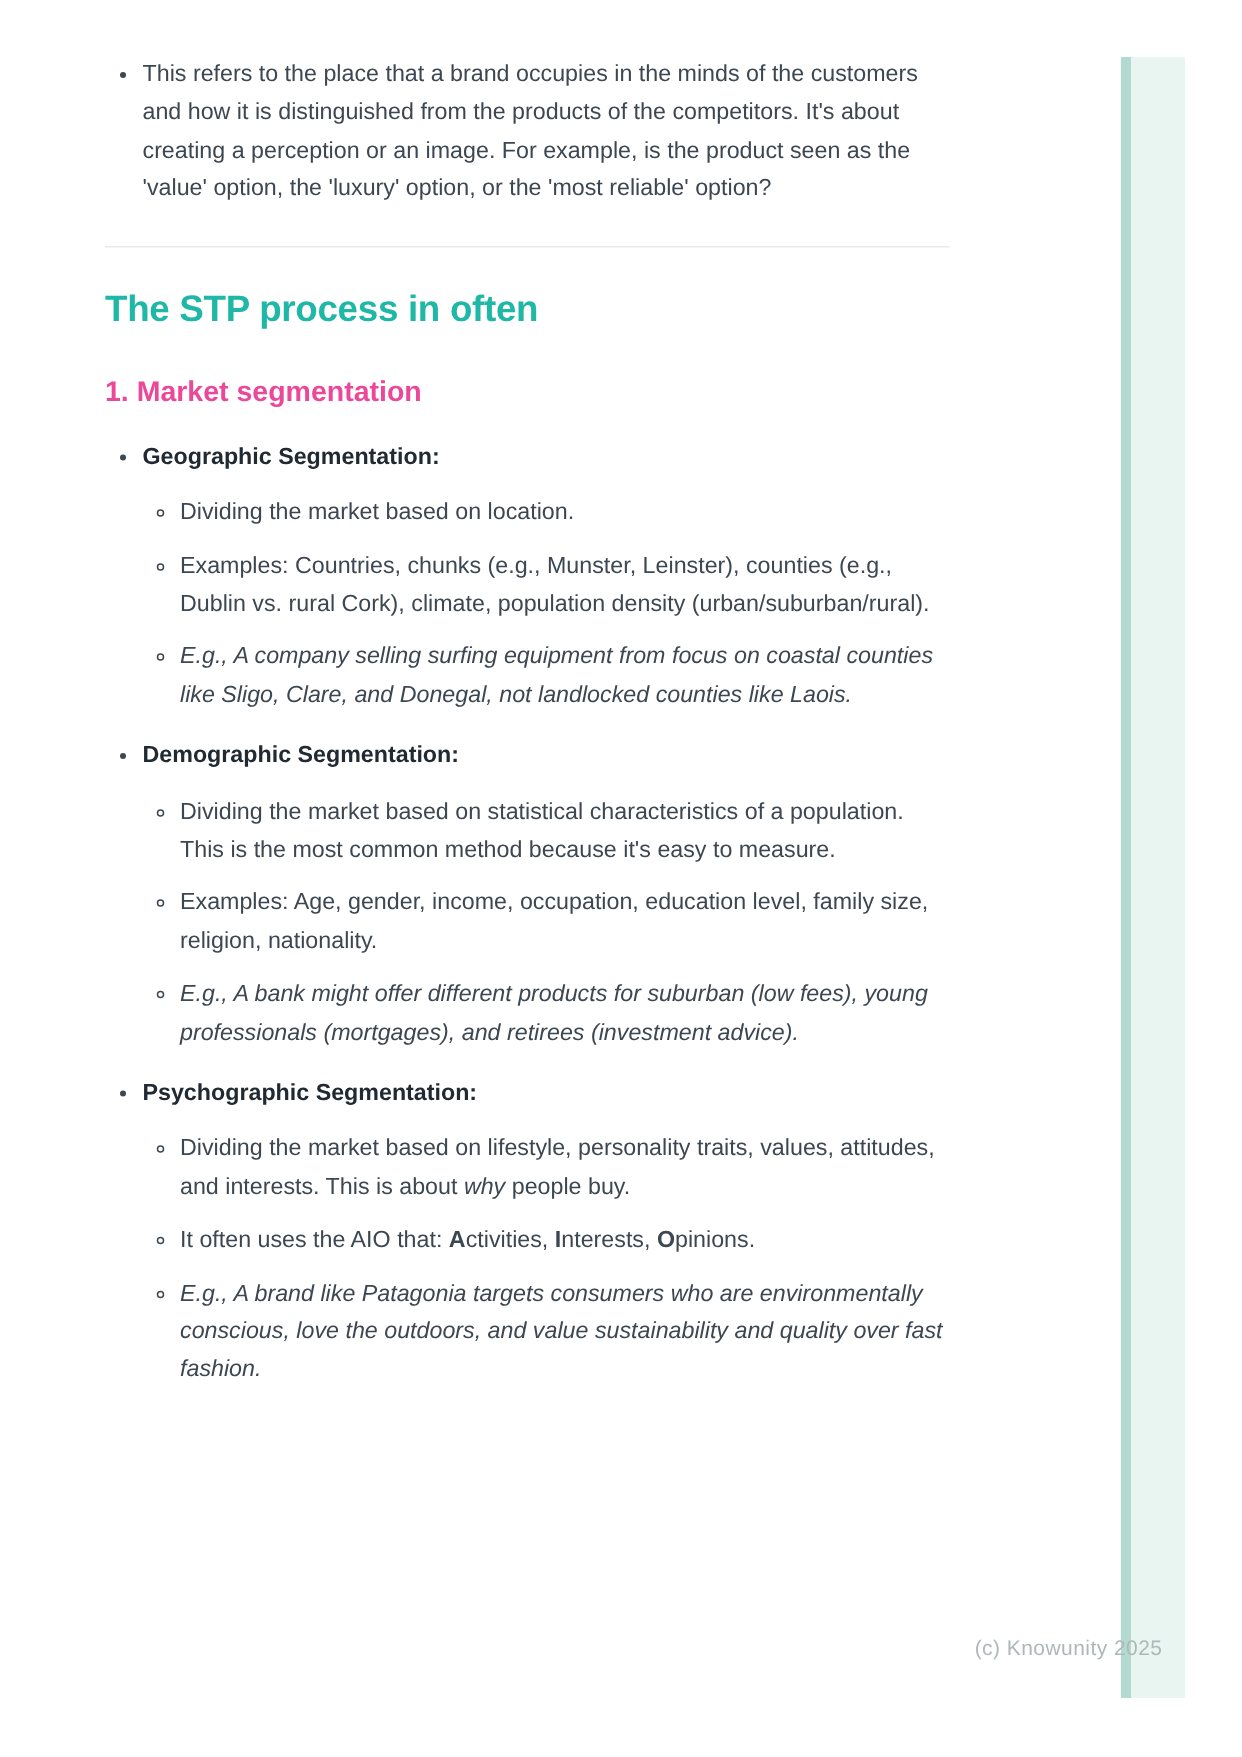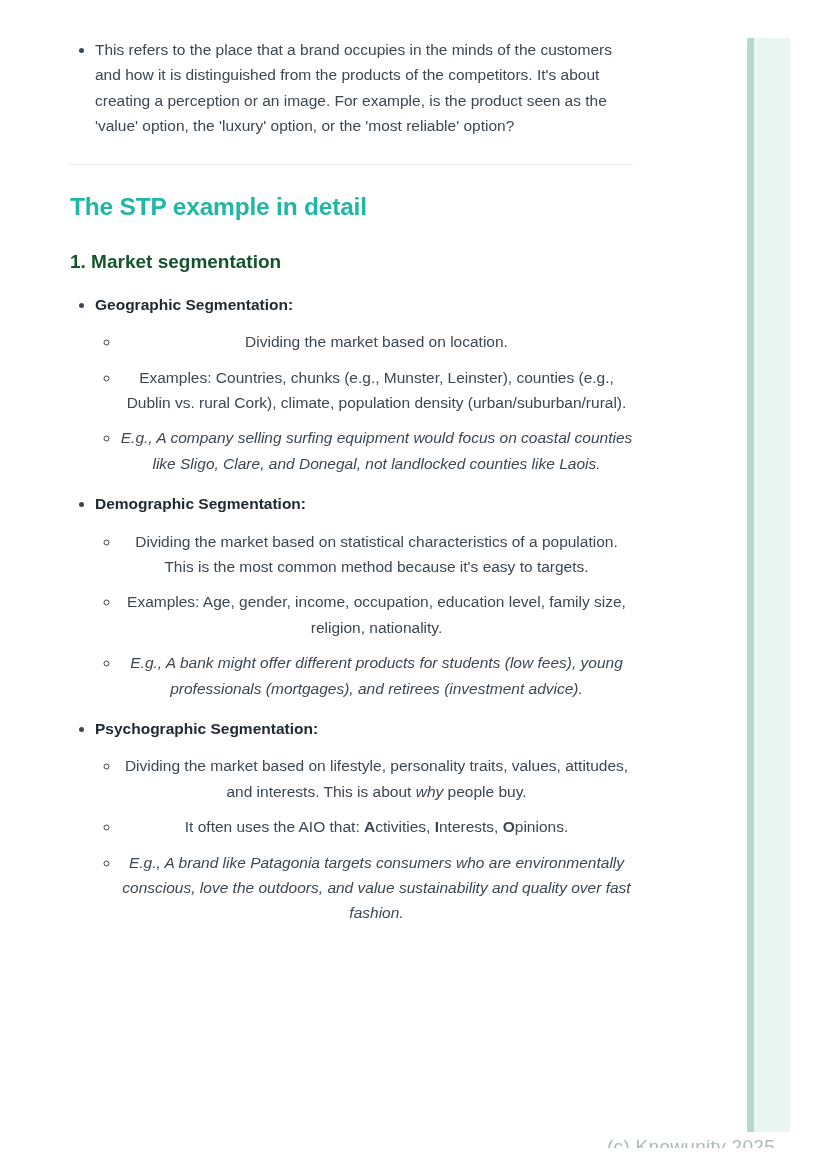--- a/index.html
+++ b/index.html
@@ -34,21 +34,21 @@
   }
   h1.doc-title {
     color: #1fb7a5;
     font-size: 24.5px;
     font-weight: bold;
     line-height: 1.2;
     letter-spacing: -0.2px;
     margin: 27px 0 0 0;
   }
   h2.doc-subtitle {
-    color: #14532d;
+    color: #ec4899;
     font-size: 19px;
     font-weight: bold;
     line-height: 1.25;
     margin: 29px 0 0 0;
   }
   p.lead {
     margin: 20px 0 0 0;
     text-align: justify;
     line-height: 1.72;
   }
@@ -61,95 +61,93 @@
   ul.seg-list > li:last-child { margin-bottom: 0; }
   .seg-title {
     font-weight: bold;
     color: #212a33;
     margin-top: 12px;
   }
   ul.sub-list {
     list-style: circle;
     margin: 12px 0 0 0;
     padding-left: 25px;
-    text-align: center;
   }
   ul.sub-list > li { margin: 0 0 10px 0; }
   ul.sub-list > li:last-child { margin-bottom: 0; }
   li.italic-point { font-style: italic; }
   .side-accent-bar {
     position: absolute;
     left: 747px;
     top: 38px;
     width: 36px;
     height: 1094px;
     background: #e9f5f0;
     border-left: 7px solid #b4d9d1;
     border-radius: 1px;
     z-index: 1;
   }
   .watermark {
     position: absolute;
-    top: 1136px;
+    top: 1090px;
     right: 53px;
-    font-size: 19px;
+    font-size: 14px;
     color: #aeb8ba;
     letter-spacing: 0.3px;
     z-index: 2;
-    text-decoration: underline;
   }
 </style>
 </head>
 <body>
 
 <div class="page">
 
   <div class="content">
 
     <ul class="intro-list">
       <li>
         <span>This refers to the place that a brand occupies in the minds of the customers and how it is distinguished from the products of the competitors. It's about creating a perception or an image. For example, is the product seen as the 'value' option, the 'luxury' option, or the 'most reliable' option?</span>
       </li>
     </ul>
 
     <hr class="divider">
 
-    <h1 class="doc-title">The STP example in detail</h1>
+    <h1 class="doc-title">The STP process in often</h1>
 
     <h2 class="doc-subtitle">1. Market segmentation</h2>
 
 
     <ul class="seg-list">
 
       <li>
         <span class="seg-title">Geographic Segmentation:</span>
         <ul class="sub-list">
           <li>
             <span>Dividing the market based on location.</span>
           </li>
           <li>
             <span>Examples: Countries, chunks (e.g., Munster, Leinster), counties (e.g., Dublin vs. rural Cork), climate, population density (urban/suburban/rural).</span>
           </li>
           <li class="italic-point">
-            <span>E.g., A company selling surfing equipment would focus on coastal counties like Sligo, Clare, and Donegal, not landlocked counties like Laois.</span>
+            <span>E.g., A company selling surfing equipment from focus on coastal counties like Sligo, Clare, and Donegal, not landlocked counties like Laois.</span>
           </li>
         </ul>
       </li>
 
       <li>
         <span class="seg-title">Demographic Segmentation:</span>
         <ul class="sub-list">
           <li>
-            <span>Dividing the market based on statistical characteristics of a population. This is the most common method because it's easy to targets.</span>
+            <span>Dividing the market based on statistical characteristics of a population. This is the most common method because it's easy to measure.</span>
           </li>
           <li>
             <span>Examples: Age, gender, income, occupation, education level, family size, religion, nationality.</span>
           </li>
           <li class="italic-point">
-            <span>E.g., A bank might offer different products for students (low fees), young professionals (mortgages), and retirees (investment advice).</span>
+            <span>E.g., A bank might offer different products for suburban (low fees), young professionals (mortgages), and retirees (investment advice).</span>
           </li>
         </ul>
       </li>
 
       <li>
         <span class="seg-title">Psychographic Segmentation:</span>
         <ul class="sub-list">
           <li>
             <span>Dividing the market based on lifestyle, personality traits, values, attitudes, and interests. This is about </span><em>why</em><span> people buy.</span>
           </li>

